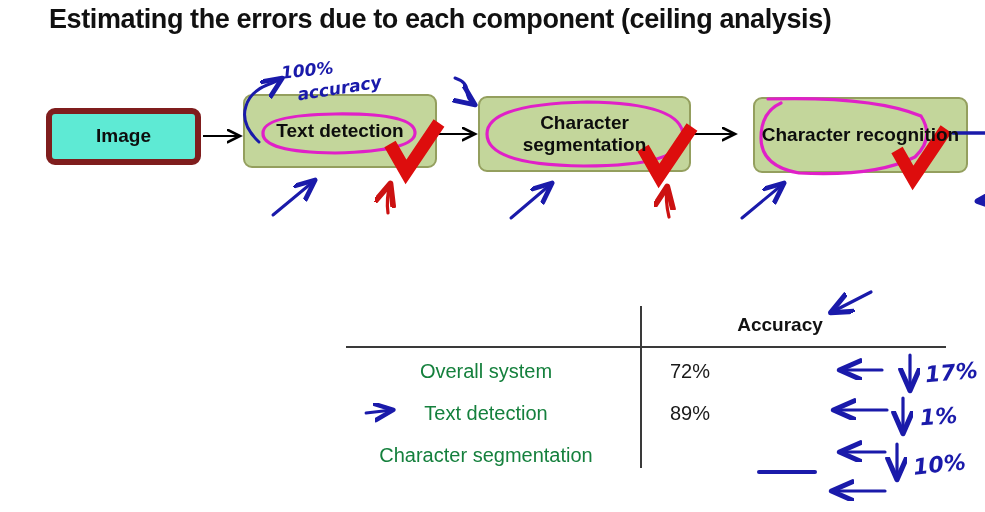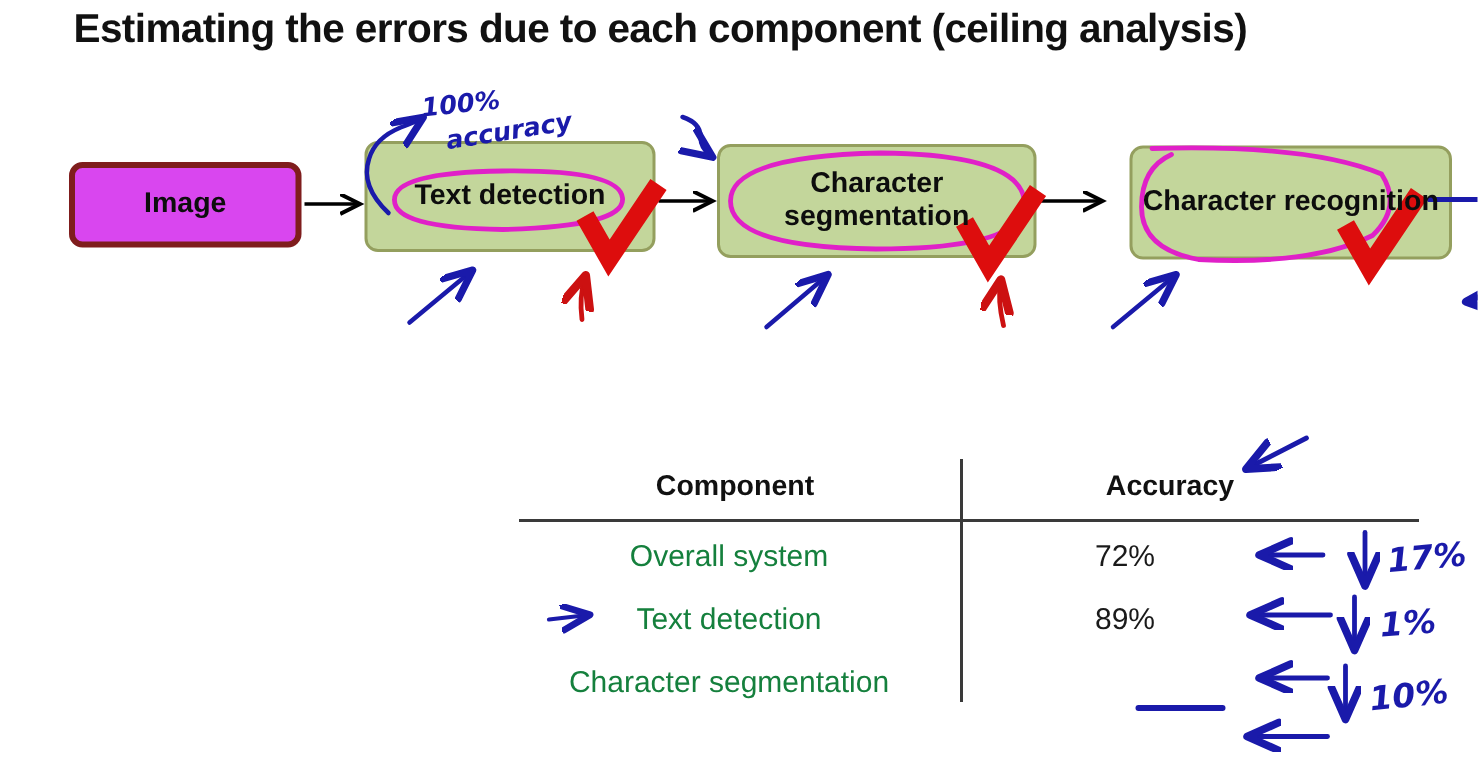--- a/index.html
+++ b/index.html
@@ -38,22 +38,22 @@
     justify-content: center;
     text-align: center;
     font-weight: bold;
     font-size: 19px;
     color: #0d0d0d;
     border-radius: 9px;
     line-height: 1.18;
   }
   #box-image {
     left: 11px;  top: 108px;  width: 155px; height: 57px;
-    background: #d946ef;
-    border: 4px solid #7f1d1d;
+    background: #5eead4;
+    border: 6px solid #7f1d1d;
     justify-content: center;
   }
   .green-box {
     background: #c3d69b;
     border: 2px solid #949f5e;
   }
   #box-text-detection      { left: 208px; top: 94px;  width: 194px; height: 74px; }
   #box-char-segmentation   { left: 443px; top: 96px;  width: 213px; height: 76px; }
   #box-char-recognition    { left: 718px; top: 97px;  width: 215px; height: 76px; }
 
@@ -103,21 +103,21 @@
     color: #15803d;
     width: 292px;
     text-align: center;
   }
   .row-val {
     position: absolute;
     font-size: 20px;
     color: #1a1a1a;
     left: 330px;
     width: 160px;
-    text-align: center;
+    text-align: left;
   }
   #r0n, #r0v { top: 54px; }
   #r1n, #r1v { top: 96px; }
   #r2n, #r2v { top: 138px; }
 
   
   #ink {
     position: absolute;
     left: 0; top: 0;
     width: 985px; height: 512px;
@@ -154,21 +154,20 @@
   <div class="pipe-box green-box" id="box-char-segmentation">
     <span class="box-label">Character segmentation</span>
   </div>
 
   <div class="pipe-box green-box" id="box-char-recognition">
     <span class="box-label">Character recognition</span>
   </div>
 
 
   <div id="acc-table">
-    <div class="th" id="th-component">Component</div>
     <div class="th" id="th-accuracy">Accuracy</div>
 
     <div id="head-rule"></div>
     <div id="vert-rule"></div>
 
     <div class="row-name" id="r0n">Overall system</div>
     <div class="row-val" id="r0v">72%</div>
 
     <div class="row-name" id="r1n">Text detection</div>
     <div class="row-val" id="r1v">89%</div>

